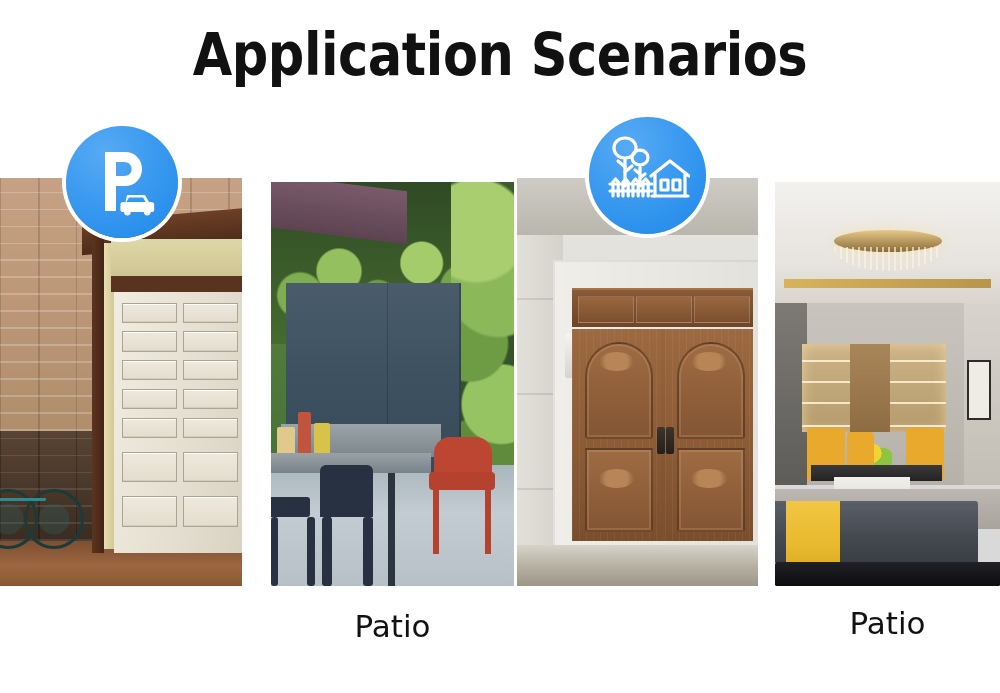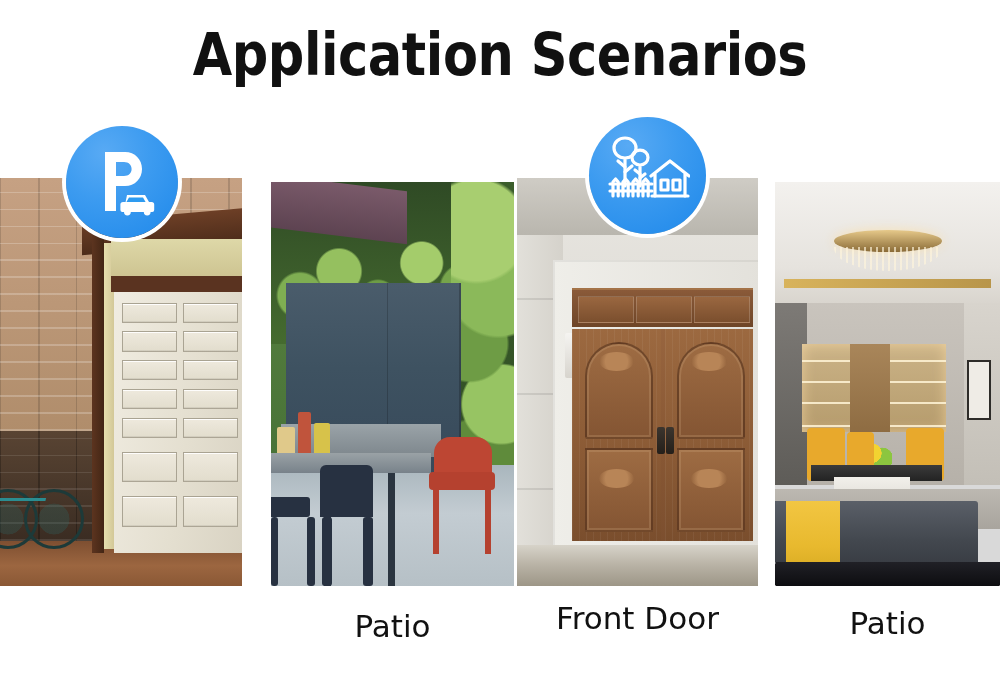--- a/index.html
+++ b/index.html
@@ -551,21 +551,20 @@
             <div class="inset" style="top:56%; height:38%;"></div>
             <div class="medal" style="top:66%;"></div>
           </div>
           <div class="fd-handle" style="left:47%;"></div>
           <div class="fd-handle" style="left:52%;"></div>
         </div>
         <div class="fd-step"></div>
       </div>
     </div>
 
-    <div class="caption">Front Door</div>
   </div>
 
   <div class="scenario s4">
     <div class="photo">
       <div class="photo-inner">
         <div class="in-ceil"></div>
         <div class="in-ceil-gold"></div>
         <div class="in-chandelier">
           <div class="ring"></div>
           <div class="crys"></div>

